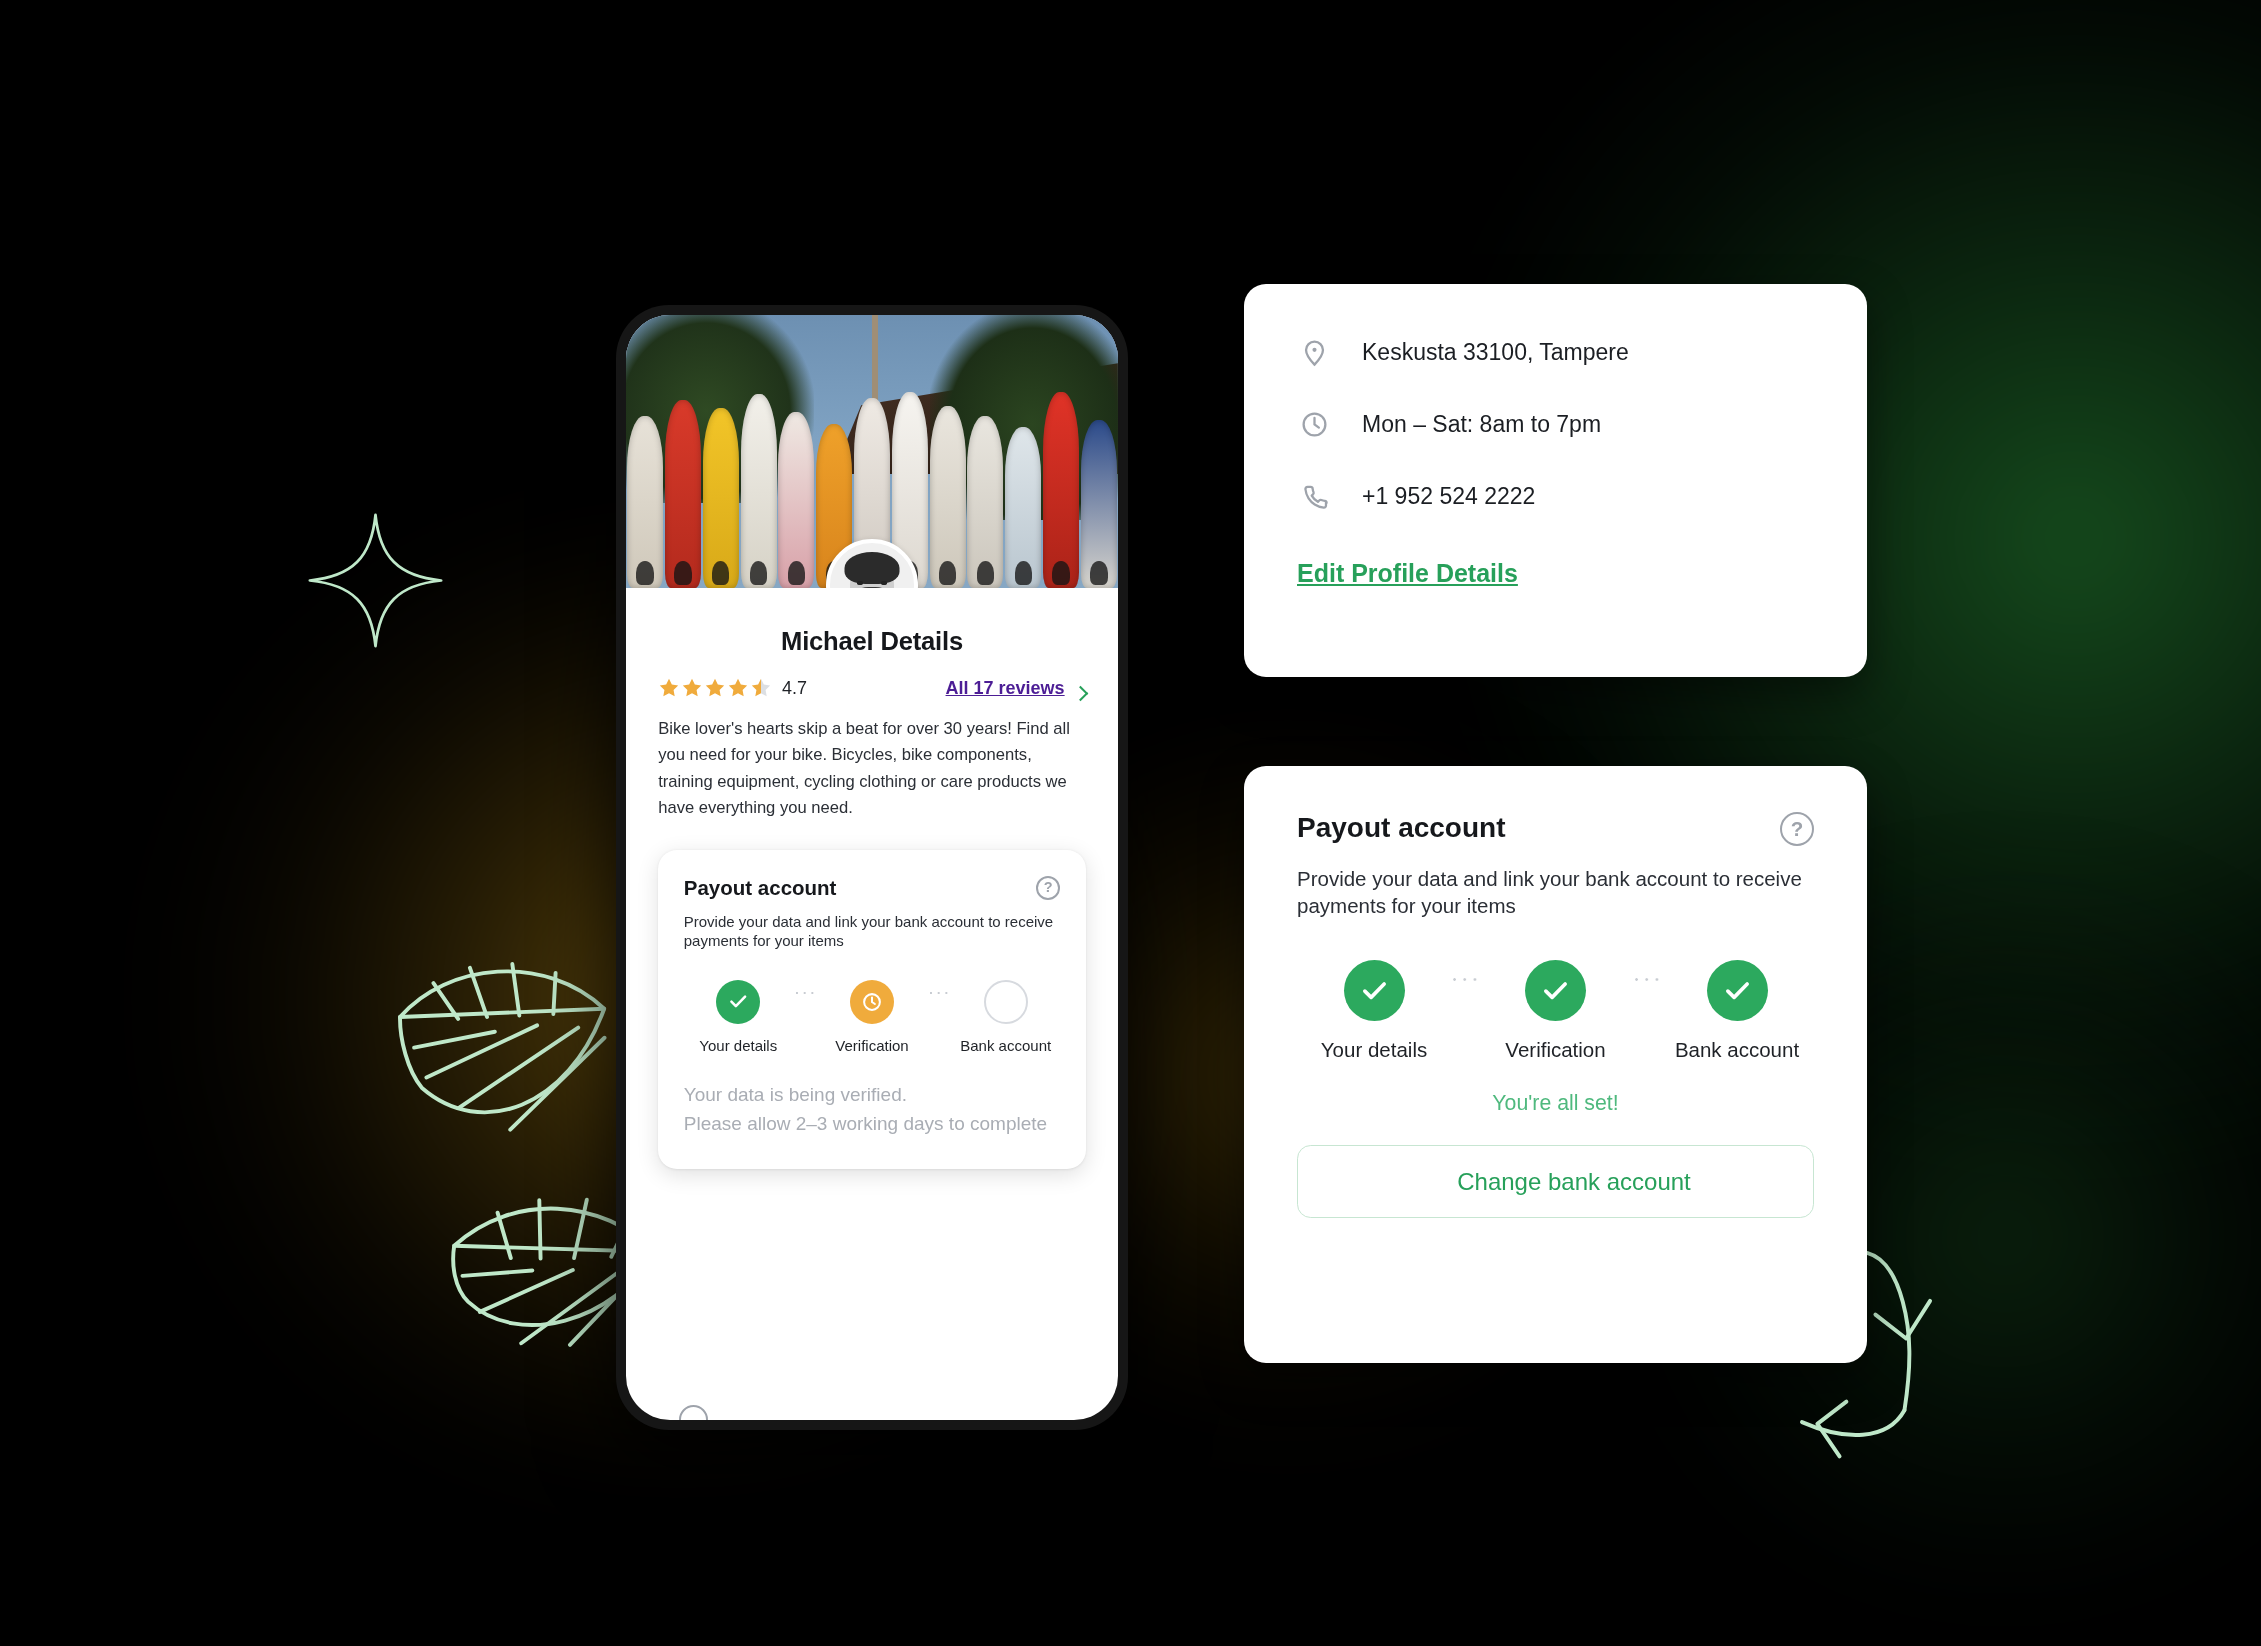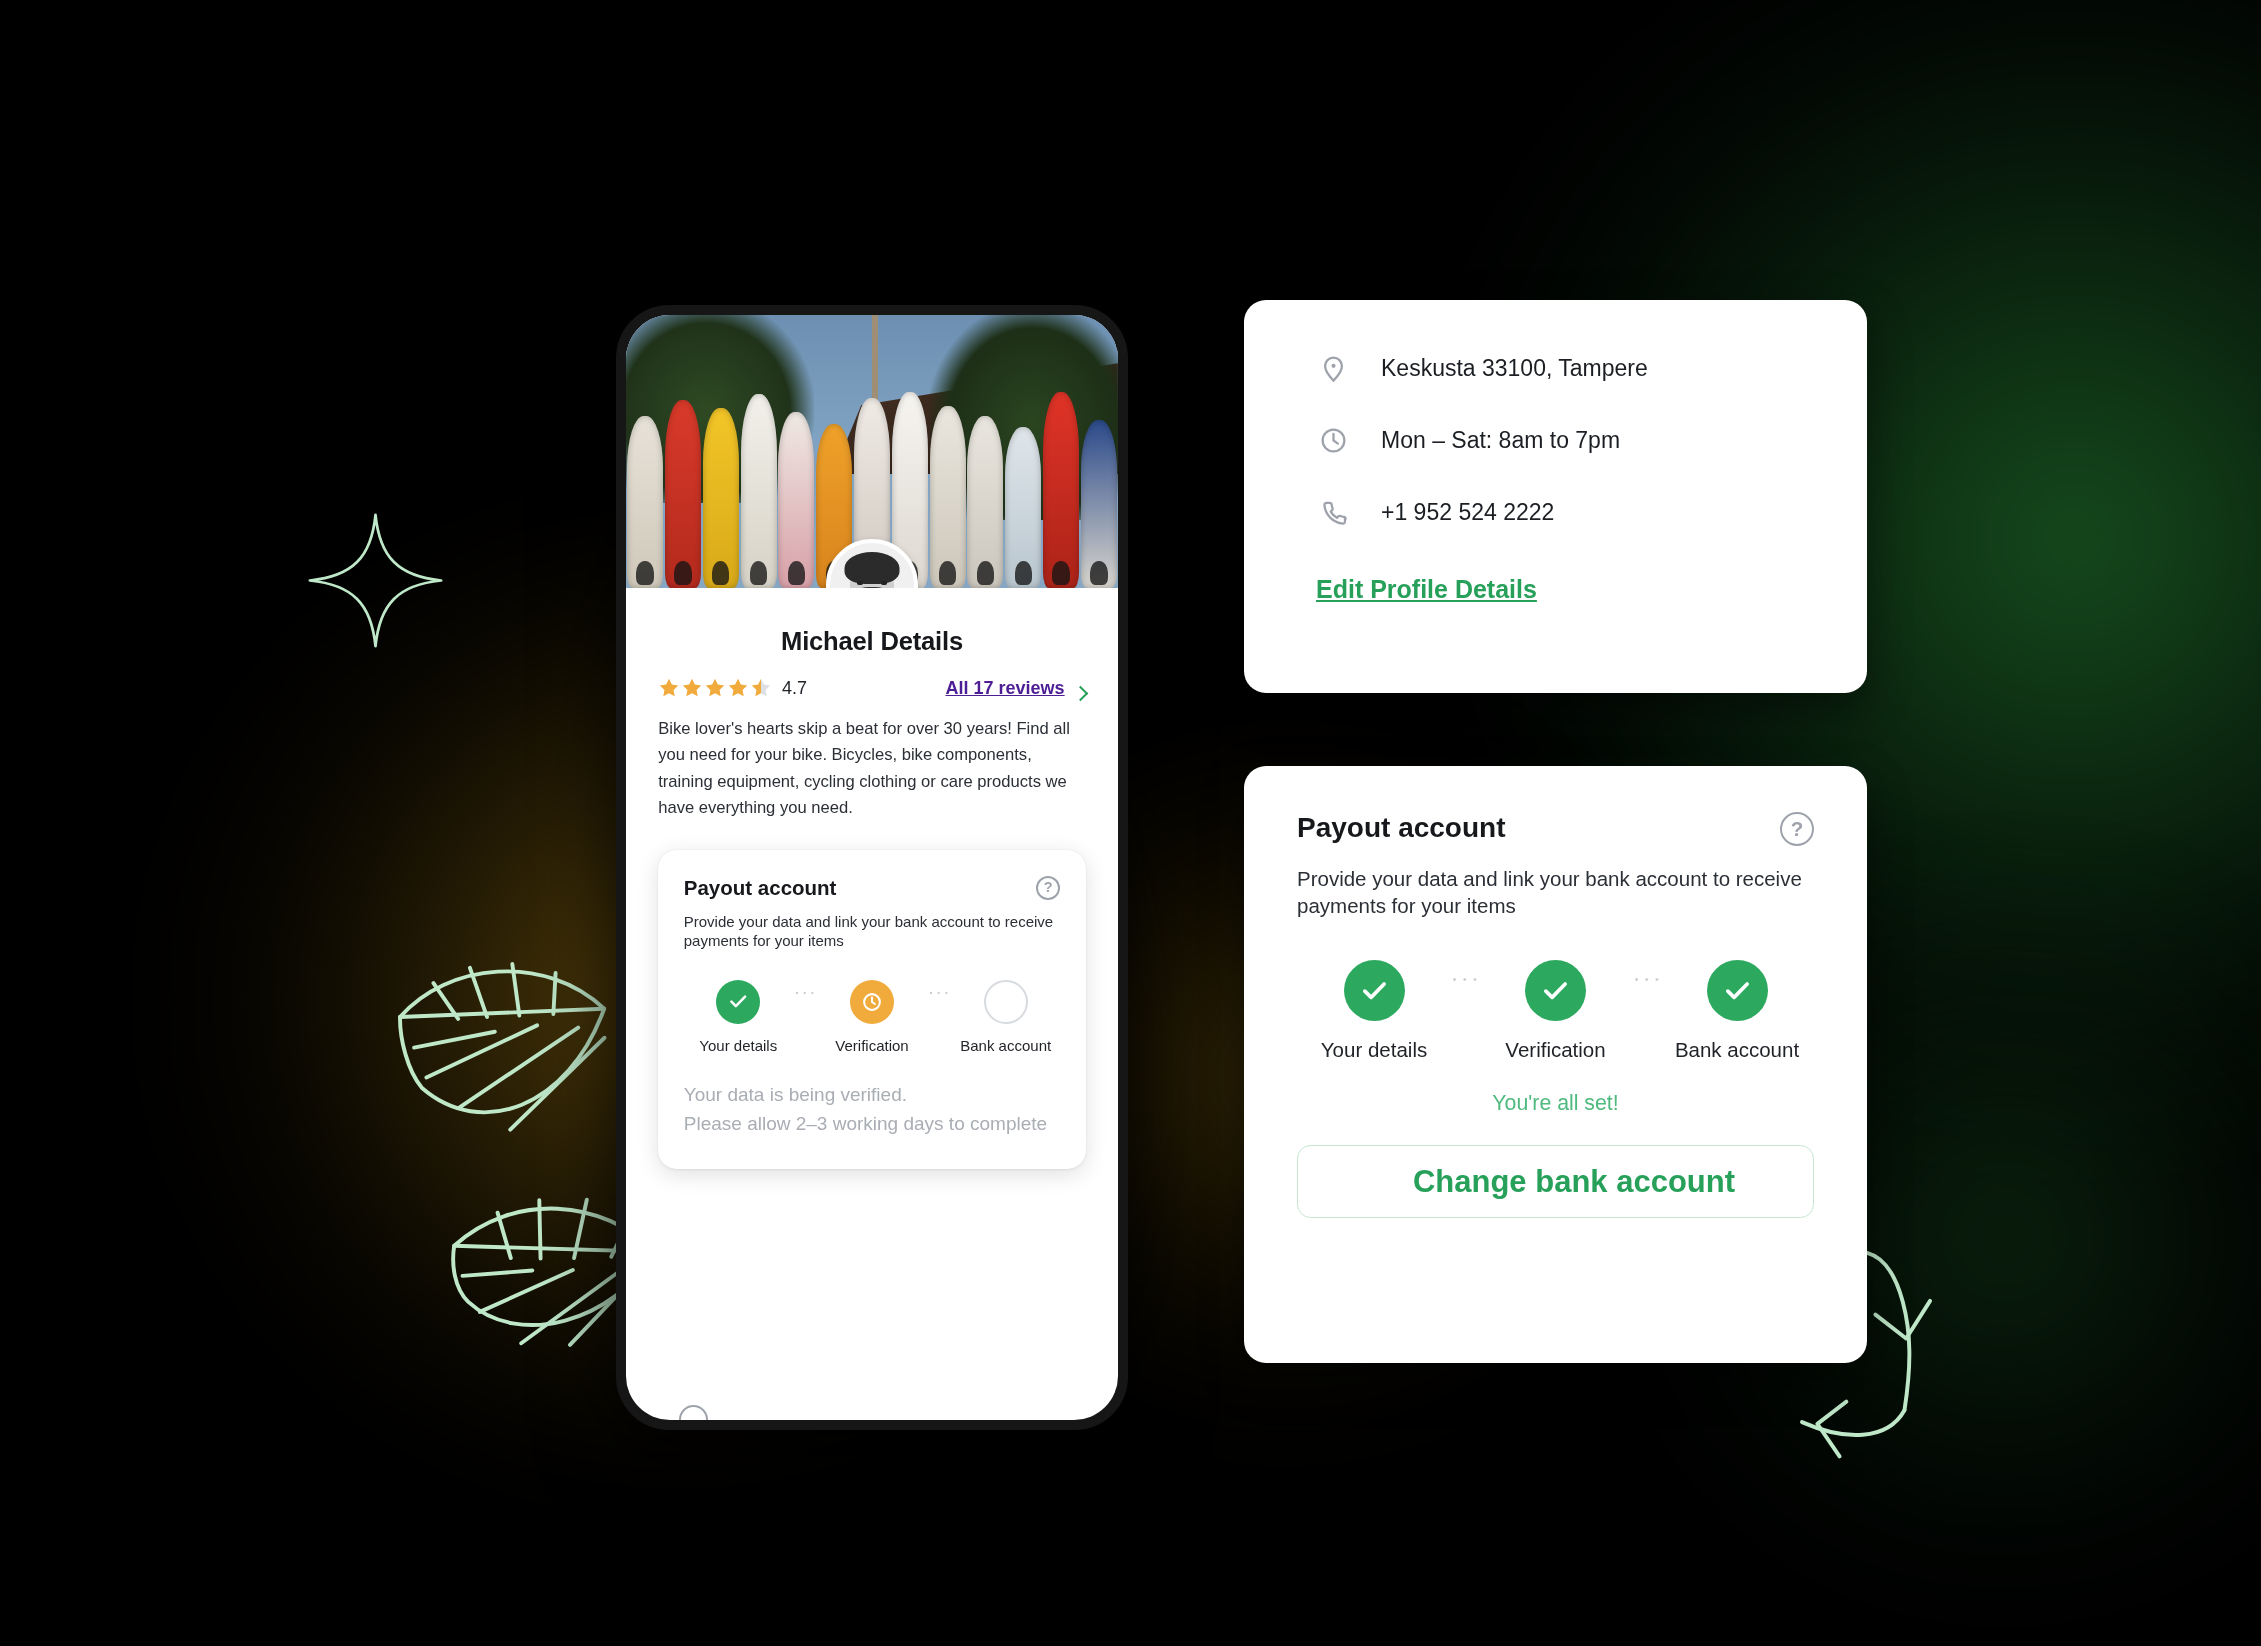--- a/index.html
+++ b/index.html
@@ -211,22 +211,22 @@
   }
 
   
   .rcard {
     position: absolute;
     background: #ffffff;
     border-radius: 22px;
     box-shadow: 0 17px 43px rgba(0,0,0,0.45);
   }
   #contact-card {
-    left: 1244px; top: 300px; width: 623px; height: 393px;
-    padding: 51px 72px;
+    left: 1244px; top: 284px; width: 623px; height: 393px;
+    padding: 51px 53px;
   }
   .contact-row { display: flex; align-items: center; gap: 31px; margin-bottom: 38px; }
   .contact-row:nth-child(3) { margin-bottom: 0; }
   .cicon { width: 34px; height: 34px; flex: 0 0 34px; display:flex; align-items:center; justify-content:center; }
   .ctext { font-size: 23px; color: #1b1e23; }
   #edit-profile-link {
     margin-top: 46px;
     font-size: 25px; font-weight: 700; color: #27a05a;
     display: inline-block;
   }
@@ -252,21 +252,21 @@
     background-size: 10.2px 3.4px; background-repeat: repeat-x; background-position: center; }
   .lstep-label { margin-top: 17px; font-size: 20.5px; color: #1f2227; white-space: nowrap; }
   #all-set { margin-top: 29px; text-align: center; font-size: 21.3px; color: #4fb97e; }
   #change-bank-btn {
     margin-top: 29px;
     width: 100%; height: 73px;
     border: 1.7px solid #c7e6d2;
     border-radius: 13.7px;
     background: #ffffff;
     color: #27a05a;
-    font-size: 31px; font-weight: 700;
+    font-size: 24px; font-weight: 400;
     font-family: "Liberation Sans", sans-serif;
     display: flex; align-items: center; justify-content: center;
     cursor: pointer;
     padding-left: 37px;
   }
 </style>
 </head>
 <body>
 
 <div id="stage">

